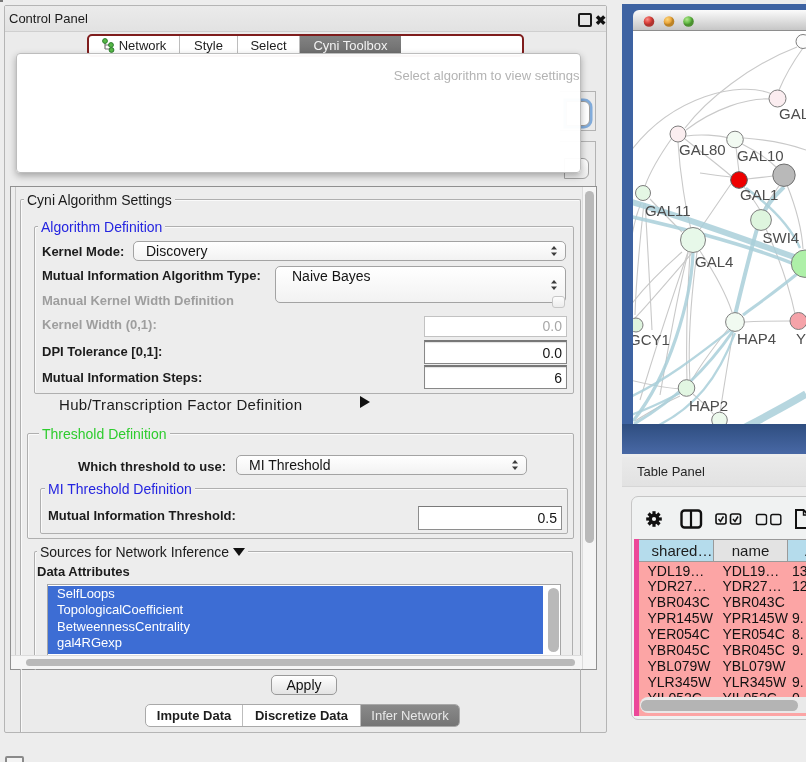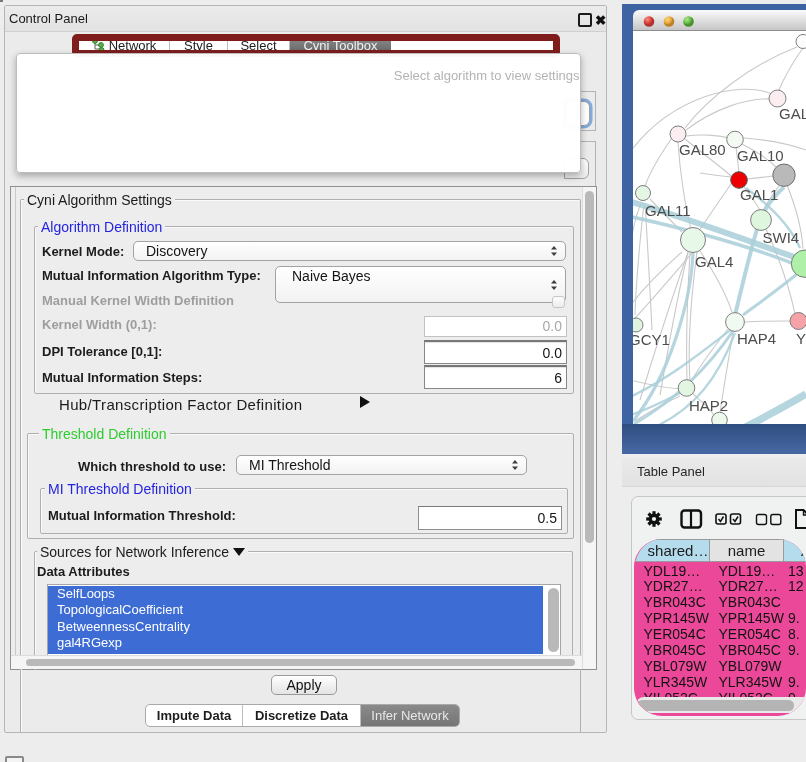--- a/index.html
+++ b/index.html
@@ -18,21 +18,21 @@
 <body>
 
 <div class="abs" style="left:0;top:0;width:3px;height:2px;background:#777;"></div>
 
 <div class="abs" style="left:4px;top:5px;width:603px;height:728px;background:#ebebeb;border:1px solid #b5b5b5;border-radius:2px;box-sizing:border-box;"></div>
 <div class="abs" style="left:5px;top:6px;width:601px;height:25px;background:linear-gradient(#ebebeb,#e2e2e2);border-bottom:1px solid #cfcfcf;"></div>
 <div class="abs" style="left:9px;top:11px;font-size:13px;color:#1a1a1a;">Control Panel</div>
 <div class="abs" style="left:578px;top:13px;width:10px;height:10px;border:2px solid #1a1a1a;border-radius:2px;"></div>
 <div class="abs" style="left:595px;top:11.5px;font-size:13.5px;font-weight:900;color:#111;">✖</div>
 
-<div class="abs" style="left:72px;top:34px;width:488px;height:23px;background:#fff;border:7px solid #7f1d1d;border-radius:5px;box-sizing:border-box;overflow:hidden;display:flex;">
+<div class="abs" style="left:87px;top:34px;width:437px;height:23px;background:#fff;border:2px solid #7f1d1d;border-radius:5px;box-sizing:border-box;overflow:hidden;display:flex;">
   <div style="width:91px;border-right:1px solid #bdbdbd;display:flex;align-items:center;justify-content:center;font-size:13px;color:#1d1d1d;box-sizing:border-box;">
     <svg width="13" height="15" viewBox="0 0 13 15" style="margin-right:4px;">
         <line x1="3" y1="4" x2="3" y2="11" stroke="#777" stroke-width="1.2"></line>
         <line x1="3" y1="11" x2="9" y2="11" stroke="#777" stroke-width="1.2"></line>
         <line x1="3" y1="7" x2="8" y2="7" stroke="#777" stroke-width="1.2"></line>
         <circle cx="3" cy="3" r="2.4" fill="#57b847" stroke="#2d7d2d"></circle>
         <circle cx="9" cy="7" r="2.4" fill="#57b847" stroke="#2d7d2d"></circle>
         <circle cx="9.5" cy="12" r="2.4" fill="#57b847" stroke="#2d7d2d"></circle>
       </svg>
     Network</div>
@@ -265,21 +265,21 @@
     <rect x="730.5" y="514" width="10" height="10" rx="2" stroke-width="1.6"></rect>
     <path d="M718.5 519 l2 2.5 l3 -5" stroke-width="1.5"></path>
     <path d="M733 519 l2 2.5 l3 -5" stroke-width="1.5"></path>
     <rect x="756.5" y="514.5" width="10" height="10" rx="2" stroke-width="1.4"></rect>
     <rect x="770.8" y="514.5" width="10" height="10" rx="2" stroke-width="1.4"></rect>
     <path d="M796 510 h7.5 l5 5 v13 h-12.5 z" stroke-width="2"></path>
       <path d="M803.5 510 v5 h5" stroke-width="1.4"></path>
   </g>
 </svg>
 
-<div class="abs" style="left:634px;top:539px;width:172px;height:177px;background:#ec4899;border-left:1px solid #ec4899;box-sizing:border-box;overflow:hidden;border-radius:28px;">
+<div class="abs" style="left:634px;top:539px;width:172px;height:177px;background:#fca5a5;border-left:5px solid #ec4899;box-sizing:border-box;overflow:hidden;">
   <div style="position:absolute;left:0;top:0;height:23px;width:75px;background:#b5dcec;border:1px solid #9a9a9a;border-left:none;box-sizing:border-box;text-align:center;font-size:15px;color:#1d1d1d;line-height:22px;padding-left:12px;">shared…</div>
   <div style="position:absolute;left:75px;top:0;height:23px;width:74px;background:#e3e3e3;border:1px solid #9a9a9a;border-left:none;box-sizing:border-box;text-align:center;font-size:15px;color:#1d1d1d;line-height:22px;">name</div>
   <div style="position:absolute;left:149px;top:0;height:23px;width:30px;background:#b5dcec;border:1px solid #9a9a9a;border-left:none;box-sizing:border-box;font-size:15px;color:#1d1d1d;line-height:22px;padding-left:17px;">A</div>
   <div style="position:absolute;left:0;top:24.5px;font-size:14px;color:#121212;line-height:15.9px;white-space:pre;"><span style="display:inline-block;width:75px;padding-left:8.5px;box-sizing:border-box;">YDL19…</span><span style="display:inline-block;width:74.5px;padding-left:8.5px;box-sizing:border-box;">YDL19…</span><span style="padding-left:3.5px;">13</span>
 <span style="display:inline-block;width:75px;padding-left:8.5px;box-sizing:border-box;">YDR27…</span><span style="display:inline-block;width:74.5px;padding-left:8.5px;box-sizing:border-box;">YDR27…</span><span style="padding-left:3.5px;">12</span>
 <span style="display:inline-block;width:75px;padding-left:8.5px;box-sizing:border-box;">YBR043C</span><span style="display:inline-block;width:74.5px;padding-left:8.5px;box-sizing:border-box;">YBR043C</span>
 <span style="display:inline-block;width:75px;padding-left:8.5px;box-sizing:border-box;">YPR145W</span><span style="display:inline-block;width:74.5px;padding-left:8.5px;box-sizing:border-box;">YPR145W</span><span style="padding-left:3.5px;">9.</span>
 <span style="display:inline-block;width:75px;padding-left:8.5px;box-sizing:border-box;">YER054C</span><span style="display:inline-block;width:74.5px;padding-left:8.5px;box-sizing:border-box;">YER054C</span><span style="padding-left:3.5px;">8.</span>
 <span style="display:inline-block;width:75px;padding-left:8.5px;box-sizing:border-box;">YBR045C</span><span style="display:inline-block;width:74.5px;padding-left:8.5px;box-sizing:border-box;">YBR045C</span><span style="padding-left:3.5px;">9.</span>
 <span style="display:inline-block;width:75px;padding-left:8.5px;box-sizing:border-box;">YBL079W</span><span style="display:inline-block;width:74.5px;padding-left:8.5px;box-sizing:border-box;">YBL079W</span>

